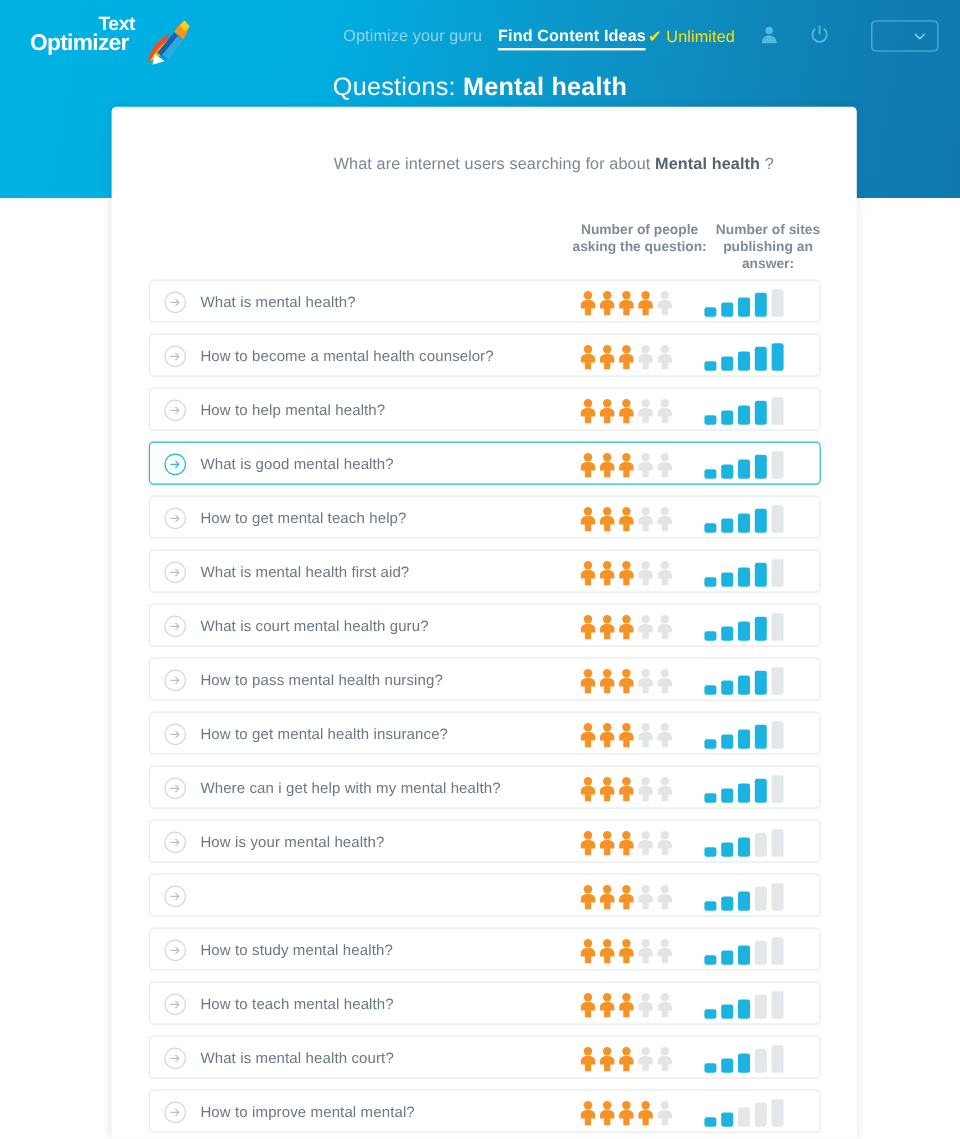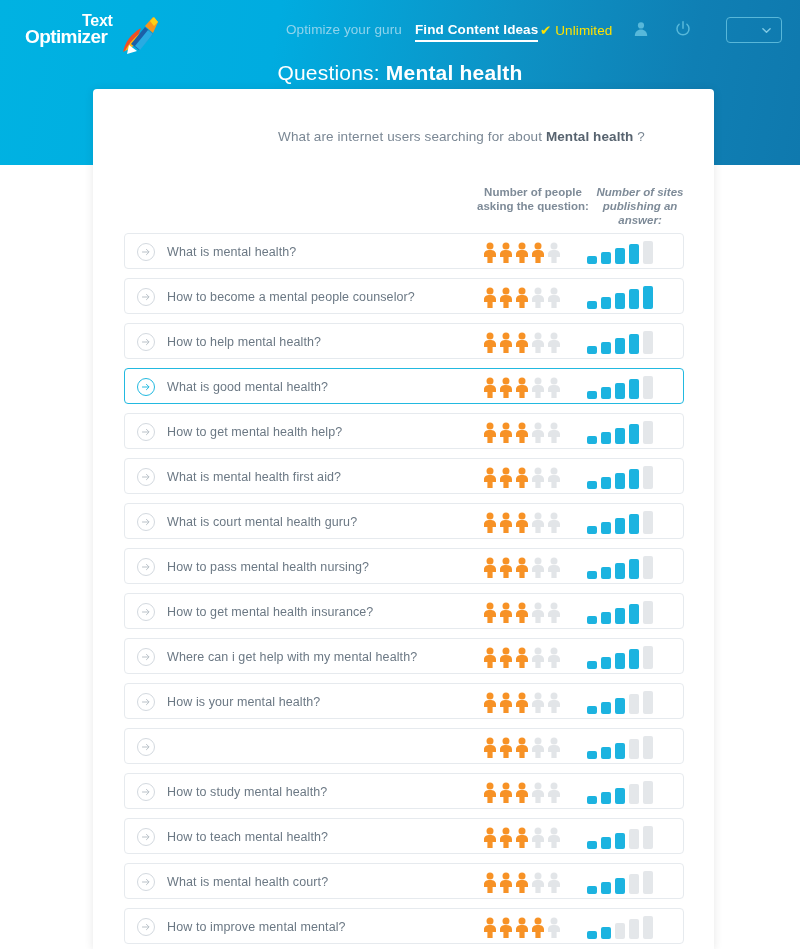--- a/index.html
+++ b/index.html
@@ -83,21 +83,21 @@
   }
   .card-subtitle b { color: #57636f; font-weight: bold; }
 
   
   .col-head {
     position: absolute; top: 96px;
     font-size: 11.5px; font-weight: bold; color: #7e8b98;
     text-align: center; line-height: 14px;
   }
   .col-head.people { left: 380px; width: 120px; }
-  .col-head.sites  { left: 492px; width: 110px; font-style: italic; }
+  .col-head.sites  { left: 492px; width: 110px; }
 
   
   .rows { position: absolute; left: 31px; top: 144px; width: 560px; }
   .row {
     position: relative; height: 36px; margin-bottom: 9px;
     background: #ffffff; border: 1px solid #e6eaee; border-radius: 4px;
     display: flex; align-items: center; cursor: pointer;
   }
   .row.active { border: 1px solid #22b9e0; }
 
@@ -235,21 +235,21 @@
             <div class="bar" style="height:20px;background:#1cb3e0"></div>
             <div class="bar" style="height:23px;background:#e4e7ea"></div>
           </span>
         </div>
         <div class="row">
           <span class="row-arrow">
             <svg viewBox="0 0 18 18" width="16" height="16">
               <path d="M5 9 L12 9 M9.5 6 L12.5 9 L9.5 12" stroke="currentColor" stroke-width="1.1" fill="none" stroke-linecap="round" stroke-linejoin="round"></path>
             </svg>
           </span>
-          <span class="row-label">How to become a mental people counselor?</span>
+          <span class="row-label">How to become a mental health counselor?</span>
           <span class="people-cell">
             <svg class="person" viewBox="0 0 14 21">
               <circle cx="7" cy="4" r="3.5" fill="#f79226"></circle>
               <path d="M1 12.5 C1 9.2 3.4 8 7 8 C10.6 8 13 9.2 13 12.5 L13 15 L9.6 15 L9.6 21 L4.4 21 L4.4 15 L1 15 Z" fill="#f79226"></path>
             </svg>
             <svg class="person" viewBox="0 0 14 21">
               <circle cx="7" cy="4" r="3.5" fill="#f79226"></circle>
               <path d="M1 12.5 C1 9.2 3.4 8 7 8 C10.6 8 13 9.2 13 12.5 L13 15 L9.6 15 L9.6 21 L4.4 21 L4.4 15 L1 15 Z" fill="#f79226"></path>
             </svg>
             <svg class="person" viewBox="0 0 14 21">
@@ -346,21 +346,21 @@
             <div class="bar" style="height:20px;background:#1cb3e0"></div>
             <div class="bar" style="height:23px;background:#e4e7ea"></div>
           </span>
         </div>
         <div class="row">
           <span class="row-arrow">
             <svg viewBox="0 0 18 18" width="16" height="16">
               <path d="M5 9 L12 9 M9.5 6 L12.5 9 L9.5 12" stroke="currentColor" stroke-width="1.1" fill="none" stroke-linecap="round" stroke-linejoin="round"></path>
             </svg>
           </span>
-          <span class="row-label">How to get mental health help?</span>
+          <span class="row-label">How to get mental teach help?</span>
           <span class="people-cell">
             <svg class="person" viewBox="0 0 14 21">
               <circle cx="7" cy="4" r="3.5" fill="#f79226"></circle>
               <path d="M1 12.5 C1 9.2 3.4 8 7 8 C10.6 8 13 9.2 13 12.5 L13 15 L9.6 15 L9.6 21 L4.4 21 L4.4 15 L1 15 Z" fill="#f79226"></path>
             </svg>
             <svg class="person" viewBox="0 0 14 21">
               <circle cx="7" cy="4" r="3.5" fill="#f79226"></circle>
               <path d="M1 12.5 C1 9.2 3.4 8 7 8 C10.6 8 13 9.2 13 12.5 L13 15 L9.6 15 L9.6 21 L4.4 21 L4.4 15 L1 15 Z" fill="#f79226"></path>
             </svg>
             <svg class="person" viewBox="0 0 14 21">

